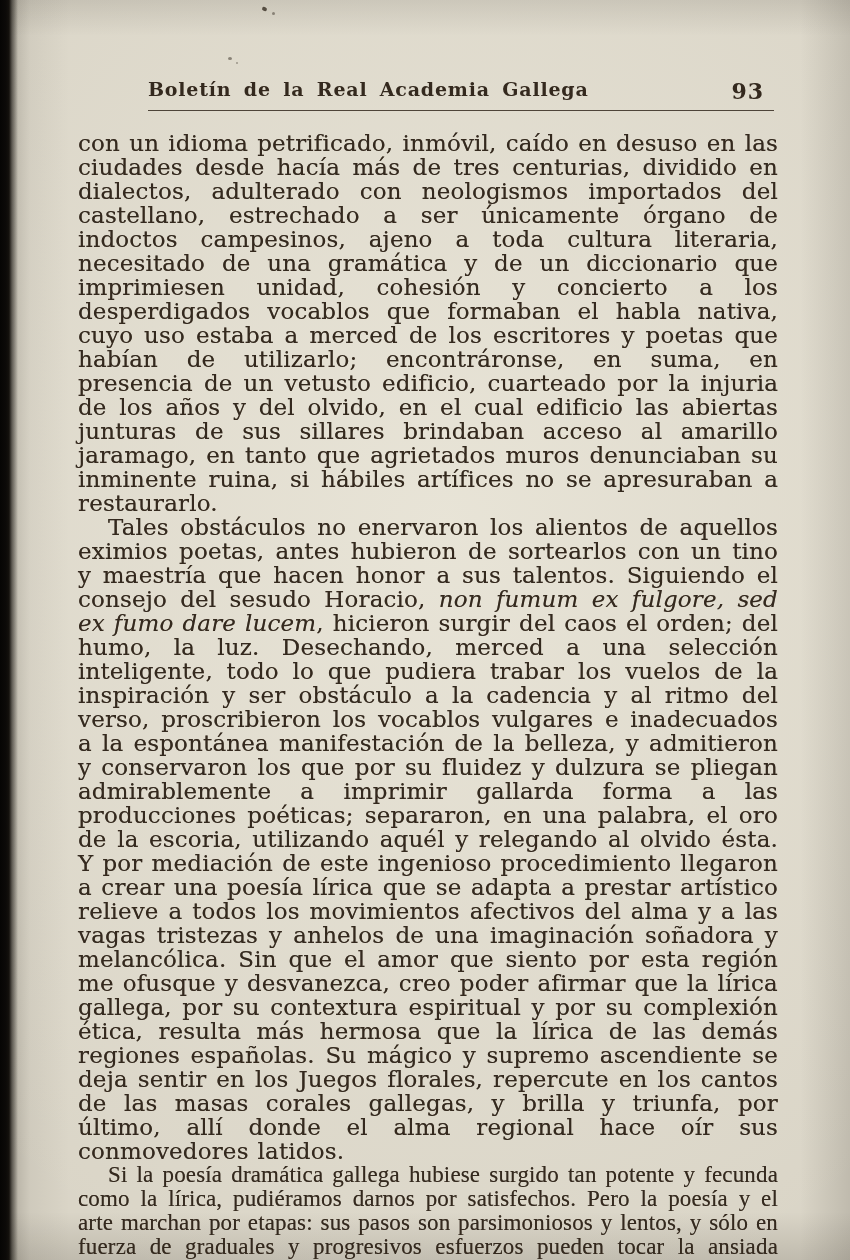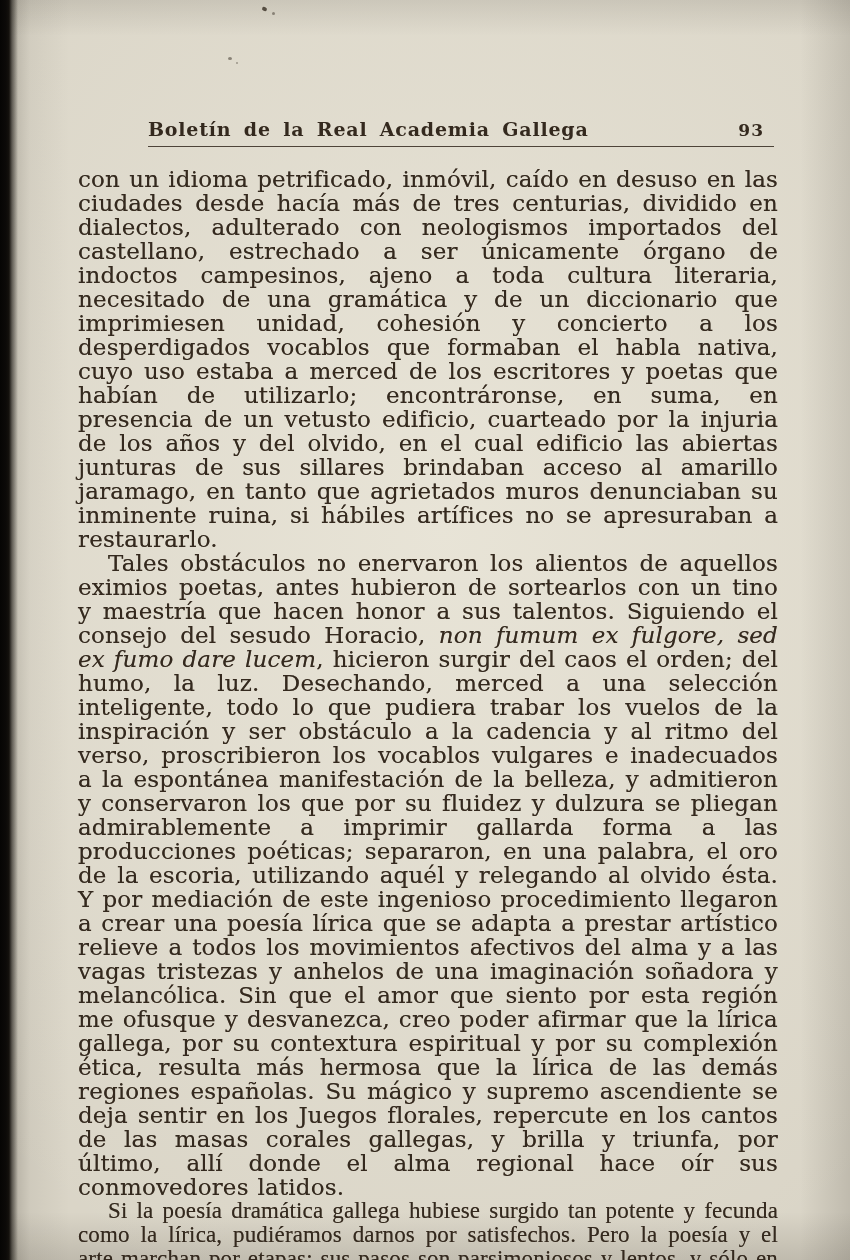--- a/index.html
+++ b/index.html
@@ -46,34 +46,34 @@
 
   .page-content {
     position: absolute;
     left: 78px;
     right: 72px;
     top: 0;
   }
   .running-head {
     display: flex;
     justify-content: space-between;
-    align-items: flex-end;
-    padding-top: 118px;
+    align-items: flex-start;
+    padding-top: 78px;
     padding-left: 70px;
     padding-right: 14px;
   }
   .head-title {
     font-weight: bold;
     font-size: 19px;
     letter-spacing: 0.8px;
     word-spacing: 5px;
     white-space: nowrap;
   }
   .head-page {
-    font-size: 17px;
+    font-size: 22px;
     font-weight: bold;
     letter-spacing: 1px;
   }
   .head-rule {
     border: none;
     border-top: 1.6px solid rgba(52,41,30,0.85);
     margin: 6px 4px 0 70px;
     height: 0;
   }
   .body-text {

